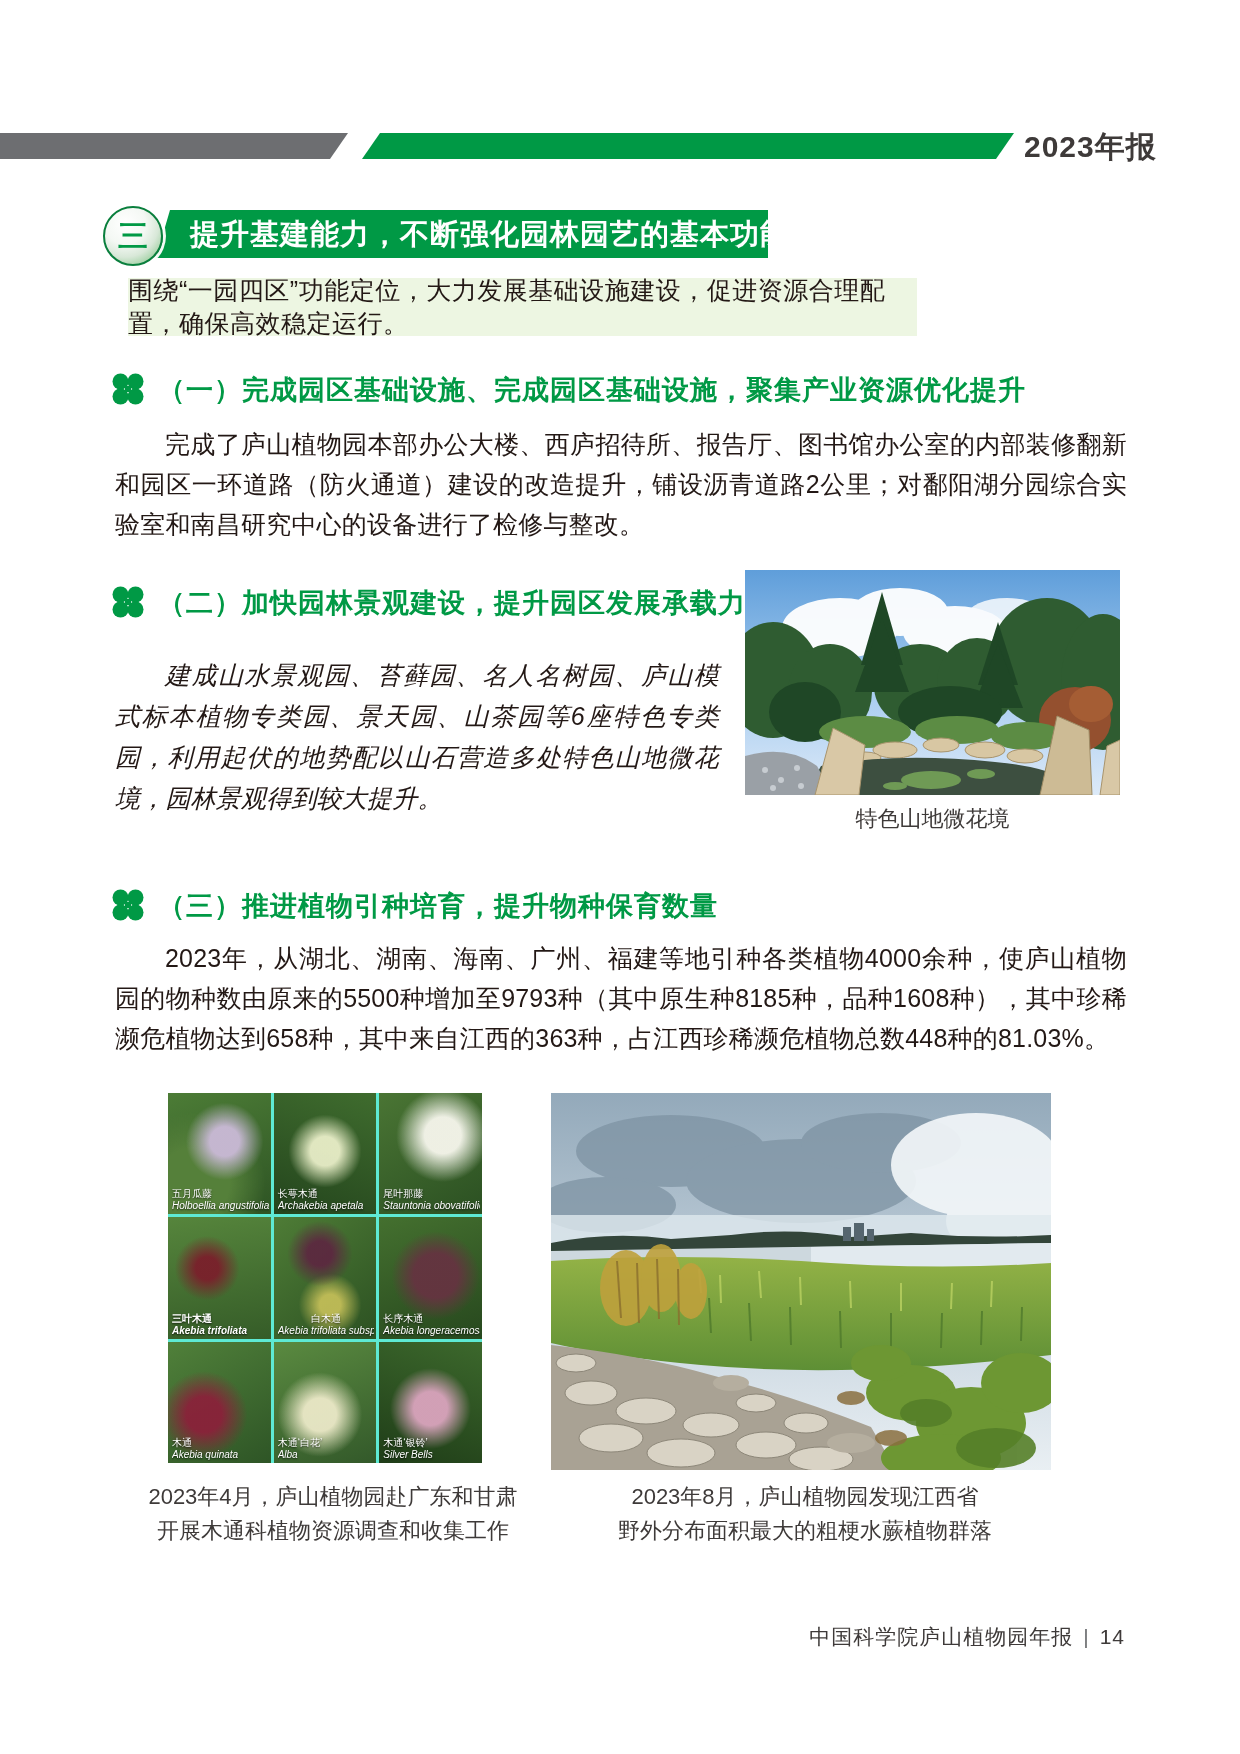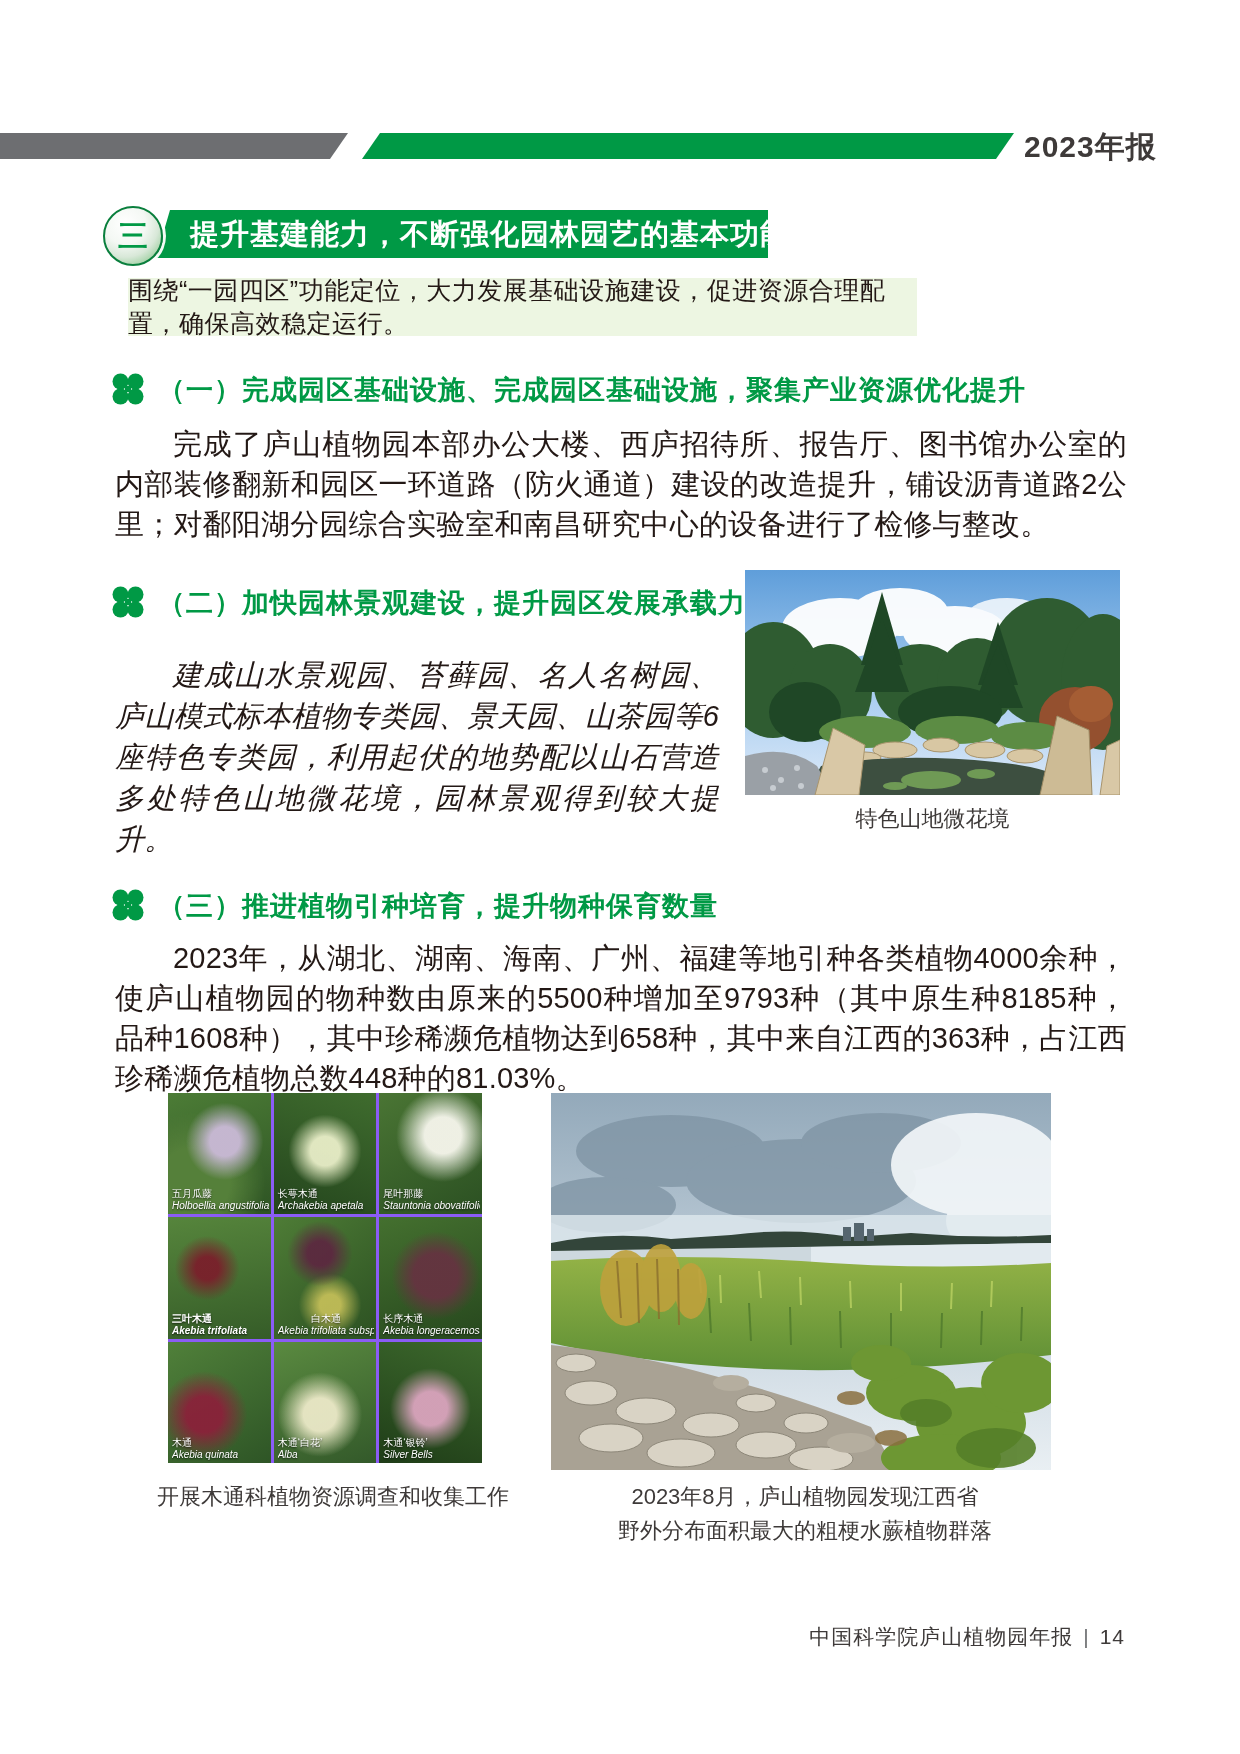--- a/index.html
+++ b/index.html
@@ -31,33 +31,33 @@
   .intro-box{position:absolute;left:128px;top:278px;width:789px;height:58px;background:#edf6e2;
     display:flex;align-items:center;justify-content:center;}
   .intro-box span{font-size:25px;color:#231815;letter-spacing:.5px;}
 
   
   .sec-head{position:absolute;display:flex;align-items:center;gap:12px;}
   .sec-head .txt{font-size:27px;font-weight:bold;color:#009945;letter-spacing:1px;white-space:nowrap;}
   .clover{flex:0 0 auto;}
 
   
-  .para{position:absolute;font-size:29px;line-height:40px;color:#231815;
+  .para{position:absolute;font-size:25px;line-height:40px;color:#231815;
     text-align:justify;text-indent:2em;letter-spacing:.2px;}
   .para.p1,.para.p3{left:115px;width:1012px;}
   .para.p2{left:115px;width:604px;line-height:41px;}
 
   
   .photo{position:absolute;overflow:hidden;}
   .photo svg{display:block;width:100%;height:100%;}
   .caption{position:absolute;text-align:center;color:#3e3a39;font-size:22px;line-height:34px;}
 
   
   .collage{position:absolute;left:168px;top:1093px;width:314px;height:370px;
-    display:grid;grid-template-columns:repeat(3,1fr);grid-template-rows:repeat(3,1fr);gap:3px;background:#8b5cf6;}
+    display:grid;grid-template-columns:repeat(3,1fr);grid-template-rows:repeat(3,1fr);gap:3px;background:#5eead4;}
   .cell{position:relative;overflow:hidden;}
   .cell .lbl{position:absolute;left:4px;right:2px;bottom:2px;color:#ffffff;
     text-shadow:0 1px 2px rgba(0,0,0,.75);font-size:10px;line-height:12px;}
   .cell .lbl .latin{font-style:italic;display:block;white-space:nowrap;overflow:hidden;}
   .c1{background:radial-gradient(circle at 55% 40%, rgba(203,186,216,.95) 0 16%, rgba(203,186,216,0) 42%),
       radial-gradient(circle at 25% 75%, #55803a 0 30%, rgba(0,0,0,0) 60%),linear-gradient(160deg,#4c7c36,#2e5424);}
   .c2{background:radial-gradient(circle at 50% 48%, rgba(233,238,200,.95) 0 18%, rgba(233,238,200,0) 45%),
       linear-gradient(200deg,#3f6c2e,#24451d);}
   .c3{background:radial-gradient(circle at 62% 35%, rgba(244,244,234,.97) 0 18%, rgba(244,244,234,0) 46%),
       linear-gradient(150deg,#4a7534,#2b5022);}
@@ -346,20 +346,21 @@
           <ellipse cx="375" cy="320" rx="26" ry="14"></ellipse>
       </g>
       <g fill="#8a6f3f" opacity="0.85">
           <ellipse cx="340" cy="345" rx="16" ry="8"></ellipse>
           <ellipse cx="300" cy="305" rx="14" ry="7"></ellipse>
         </g>
     </svg>
   </div>
 
   <div class="caption" style="left:128px;top:1480px;width:410px;">
+    <div>2023年4月，庐山植物园赴广东和甘肃</div>
     <div>开展木通科植物资源调查和收集工作</div>
   </div>
   <div class="caption" style="left:575px;top:1480px;width:460px;">
     <div>2023年8月，庐山植物园发现江西省</div>
     <div>野外分布面积最大的粗梗水蕨植物群落</div>
   </div>
 
   <div class="footer">
     <span>中国科学院庐山植物园年报</span><span class="sep">|</span><span>14</span>
   </div>

